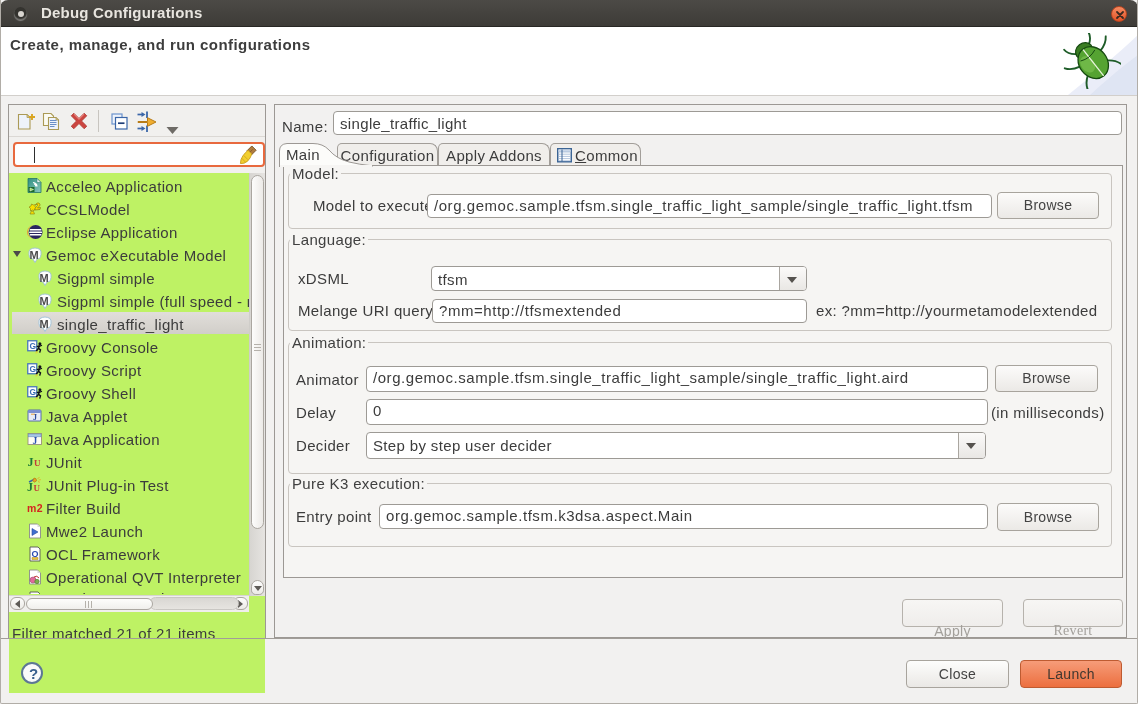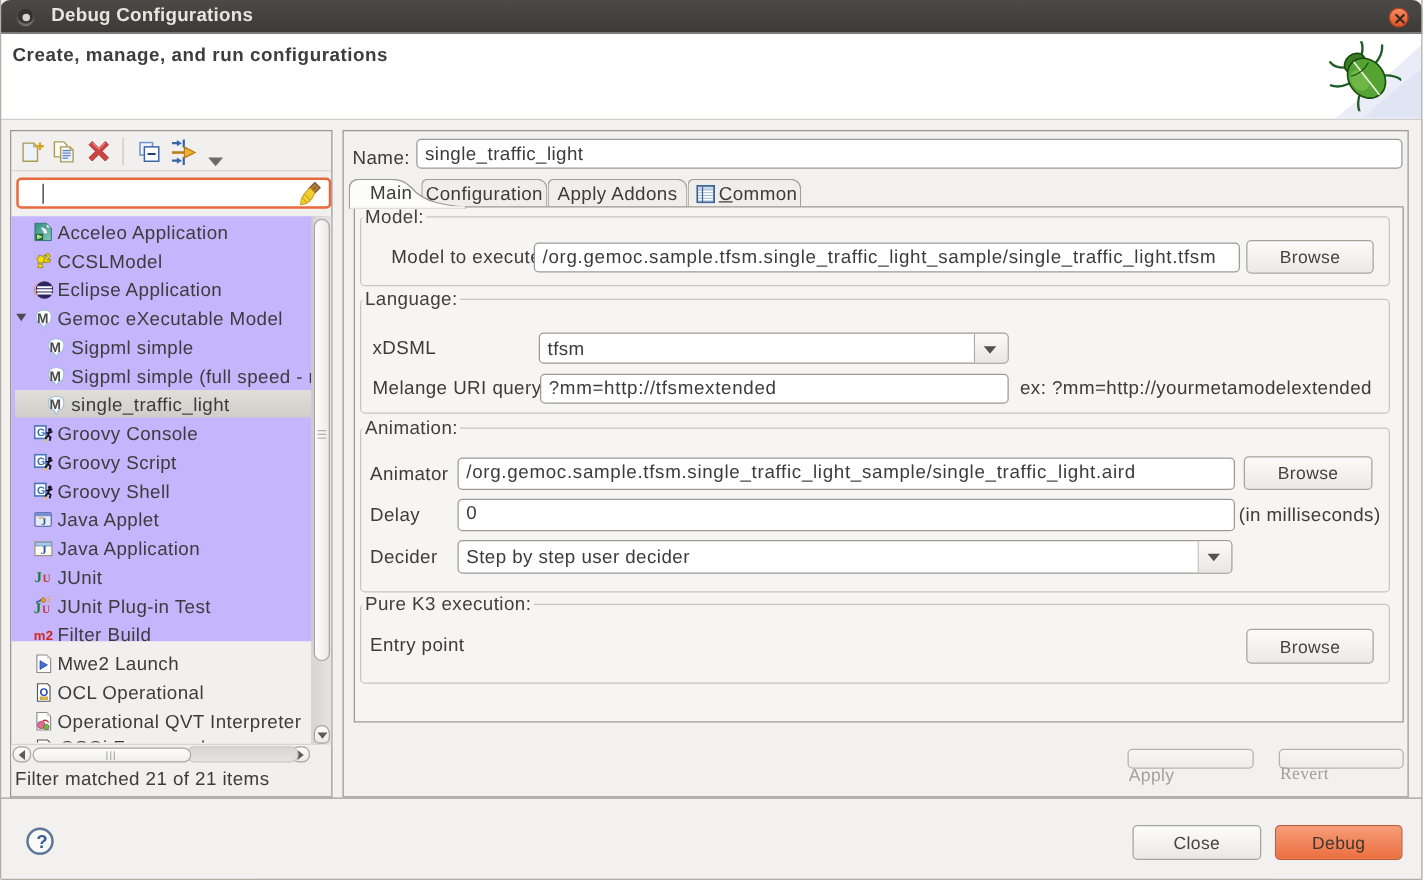--- a/index.html
+++ b/index.html
@@ -65,42 +65,42 @@
 
 
 #filterbox {
   position:absolute; left:4px; top:37px; width:252px; height:25px;
   background:#fff; border:2px solid #e8693e; border-radius:4px;
 }
 #filterbox .cursor { position:absolute; left:19px; top:3px; width:1px; height:16px; background:#2e2e2e; }
 
 
 #treearea {
-  position:absolute; left:0; top:68px; width:256px; height:340px; background:#c4b5fd;
+  position:absolute; left:0; top:68px; width:256px; height:520px; background:#bef264;
 }
 .trow { position:absolute; left:0; height:23px; width:240px; white-space:nowrap; overflow:hidden; }
 .trow .lbl { position:absolute; top:3px; font-size:15px; color:#3c3c3c; }
 .seltrow { position:absolute; left:3px; top:139px; width:237px; height:22px; background:linear-gradient(#e1deda,#d1cec9); }
 
 
 #vscroll { position:absolute; left:240px; top:0px; width:16px; height:423px;
   background:linear-gradient(90deg,#d7d5d1,#e6e4e1); border-left:1px solid #cfcdc9; }
 #vthumb { position:absolute; left:1px; top:2px; width:13px; height:354px;
   background:linear-gradient(90deg,#fdfdfc,#eceae7); border:1px solid #aba7a1; border-radius:7px; }
 #hscroll { position:absolute; left:0px; top:422px; width:240px; height:17px;
   background:#f0efed; border-top:1px solid #d7d5d1; }
 #htrackdark { position:absolute; left:140px; top:1px; width:90px; height:13px;
   background:linear-gradient(#d9d7d3,#e6e4e0); border:1px solid #c9c7c3; border-radius:7px; }
 #hthumb { position:absolute; left:17px; top:2px; width:127px; height:12px;
   background:linear-gradient(#fdfdfc,#f0efed); border:1px solid #aba7a1; border-radius:7px; }
 .grip3v { position:absolute; display:flex; gap:2px; }
 .grip3v i { width:1px; height:7px; background:#b5b1ab; }
 .sarrow { position:absolute; width:0; height:0; }
 
-#filterstatus { position:absolute; left:3px; top:442px; font-size:15px; color:#3c3c3c; }
+#filterstatus { position:absolute; left:3px; top:452px; font-size:15px; color:#3c3c3c; }
 
 
 #namelbl { position:absolute; left:7px; top:13px; }
 #nameinput {
   position:absolute; left:58px; top:6px; width:789px; height:24px;
   background:#fff; border:1px solid #9d9a95; border-radius:4px;
 }
 #nameinput span { position:absolute; left:6px; top:3px; }
 
 
@@ -131,23 +131,23 @@
 .combo { position:absolute; background:#fff; border:1px solid #9d9a95; border-radius:4px; }
 .combo .cbtn { position:absolute; right:0; top:0; bottom:0; width:27px;
   background:linear-gradient(#fbfaf9,#e9e7e4); border-left:1px solid #aaa6a0; border-radius:0 3px 3px 0; }
 .combo .carr { position:absolute; right:9px; top:10px; width:0; height:0;
   border-left:5px solid transparent; border-right:5px solid transparent; border-top:6px solid #55524e; }
 .combo span { position:absolute; left:6px; top:4px; }
 
 .rowlbl { position:absolute; font-size:15px; color:#3c3c3c; }
 
 
-.dbtn { position:absolute; top:494px; width:106px; height:16px; border:1px solid #b6b2ac;
-  border-radius:4px; background:linear-gradient(#f7f6f4,#efedeb); 
-  color:#a3a09b; padding-top:12px; font-size:14px; letter-spacing:0.3px; }
+.dbtn { position:absolute; top:494px; width:106px; height:28px; border:1px solid #b6b2ac;
+  border-radius:4px; background:linear-gradient(#f7f6f4,#efedeb); text-align:center;
+  color:#a3a09b; padding-top:23px; font-size:14px; letter-spacing:0.3px; }
 
 
 #footsep { position:absolute; left:0; top:638px; width:1138px; height:1px; background:#a19d98; }
 #helpbtn { position:absolute; left:21px; top:662px; width:22px; height:22px; border-radius:50%;
   border:2px solid #5d7795; background:#fafafa; }
 #helpbtn span { position:absolute; left:6px; top:1px; color:#395f8c; font-weight:bold; font-size:15px; }
 #closeb { position:absolute; left:906px; top:660px; width:103px; height:28px;
   border:1px solid #a8a49d; border-radius:4px; background:linear-gradient(#fdfdfc,#eae8e5);
   text-align:center; padding-top:5px; color:#434343; font-size:14px; letter-spacing:0.3px; }
 #debugb { position:absolute; left:1020px; top:660px; width:102px; height:28px;
@@ -393,21 +393,21 @@
               <path d="M5,5.5 l6,3.5 -6,3.5 z" fill="#3f6fd0" stroke="#2a4a9a" stroke-width="0.6"></path>
             </svg></span>
           <span class="lbl" style="left:37px;">Mwe2 Launch</span>
         </div>
     <div class="trow" style="top:370px;">
           <span class="ticon" style="left:18px;top:3px;"><svg width="16" height="16" viewBox="0 0 16 16">
               <path d="M3,1 h8 l2,2 v12 h-10 z" fill="#fff" stroke="#555" stroke-width="0.9"></path>
               <text x="4.5" y="10.5" font-family="Liberation Sans" font-size="9" font-weight="bold" fill="#2a4ab0">O</text>
               <path d="M5,11.5 h6 v2 h-6 z" fill="#e8c23a" stroke="#a8851a" stroke-width="0.5"></path>
             </svg></span>
-          <span class="lbl" style="left:37px;">OCL Operational</span>
+          <span class="lbl" style="left:37px;">OCL Framework</span>
         </div>
     <div class="trow" style="top:393px;">
           <span class="ticon" style="left:18px;top:3px;"><svg width="16" height="16" viewBox="0 0 16 16">
               <path d="M2.5,1 h8 l3,3 v11 h-11 z" fill="#fff" stroke="#8a8a8a" stroke-width="0.9"></path>
               <path d="M10.5,1 l3,3 h-3 z" fill="#d8d8d8"></path>
               <circle cx="6" cy="11" r="3" fill="#e06a9a" stroke="#a04a70" stroke-width="0.6"></circle>
               <circle cx="10" cy="12.5" r="2.2" fill="#7ab04a" stroke="#4a7a2a" stroke-width="0.6"></circle>
               <path d="M7,8 q3,-2 5,1" stroke="#c03030" stroke-width="1" fill="none"></path>
             </svg></span>
           <span class="lbl" style="left:37px;">Operational QVT Interpreter</span>
@@ -455,21 +455,21 @@
   <div id="namelbl">Name:</div>
   <div id="nameinput">
       <span>single_traffic_light</span>
     </div>
 
   <div class="tab" id="tab-main">
     <svg width="94" height="24" viewBox="0 0 94 24" style="position:absolute;left:0;top:0;">
       <path d="M0.5,24 L0.5,8 Q0.5,1 8,0.5 L34,0.5 Q44,0.5 50,7 Q57,15.5 70,19 Q80,21.5 93,22.8 L93,24 Z" fill="#fcfcfa" stroke="#9c9894" stroke-width="1"></path>
       <rect x="1" y="22" width="92" height="2" fill="#f6f5f3"></rect>
     </svg>
-    <div class="tl" style="text-align:left;padding-left:17px;position:relative;">Main</div>
+    <div class="tl" style="text-align:left;padding-left:7px;position:relative;">Main</div>
     </div>
   <div class="tab" id="tab-conf">
       <div class="tl">Configuration</div>
     </div>
   <div class="tab" id="tab-eng">
       <div class="tl">Apply Addons</div>
     </div>
   <div class="tab" id="tab-com">
       <div class="tl" style="text-align:left;padding-left:24px;"><u>C</u>ommon</div>
     <svg class="abs" style="left:6px;top:4px" width="15" height="15" viewBox="0 0 15 15">
@@ -523,26 +523,29 @@
     <div class="combo" style="left:82px; top:266px; width:620px; height:27px;">
         <span>Step by step user decider</span>
       <div class="cbtn"></div>
         <div class="carr" style="top:10px;"></div>
       </div>
 
     <div class="group" style="top:317px; height:64px;">
         <div class="legend">Pure K3 execution:</div>
       </div>
     <div class="rowlbl" style="left:12px; top:342px;">Entry point</div>
+    <div class="tinput" style="left:95px; top:338px; width:609px; height:25px;">
+        <span>org.gemoc.sample.tfsm.k3dsa.aspect.Main</span>
+      </div>
     <div class="btn" style="left:713px; top:337px; width:102px; height:28px; padding-top:5px;">Browse</div>
   </div>
 
   <div class="dbtn" style="left:627px;width:101px;">Apply</div>
   <div class="dbtn" style="left:748px;width:100px;font-family:Liberation Serif, serif;">Revert</div>
 </div>
 
 <div id="footsep"></div>
 <div id="helpbtn">
     <span>?</span>
   </div>
 <div id="closeb">Close</div>
-<div id="debugb">Debug</div>
+<div id="debugb">Launch</div>
 <div id="winborder"></div>
 
 </body></html>

